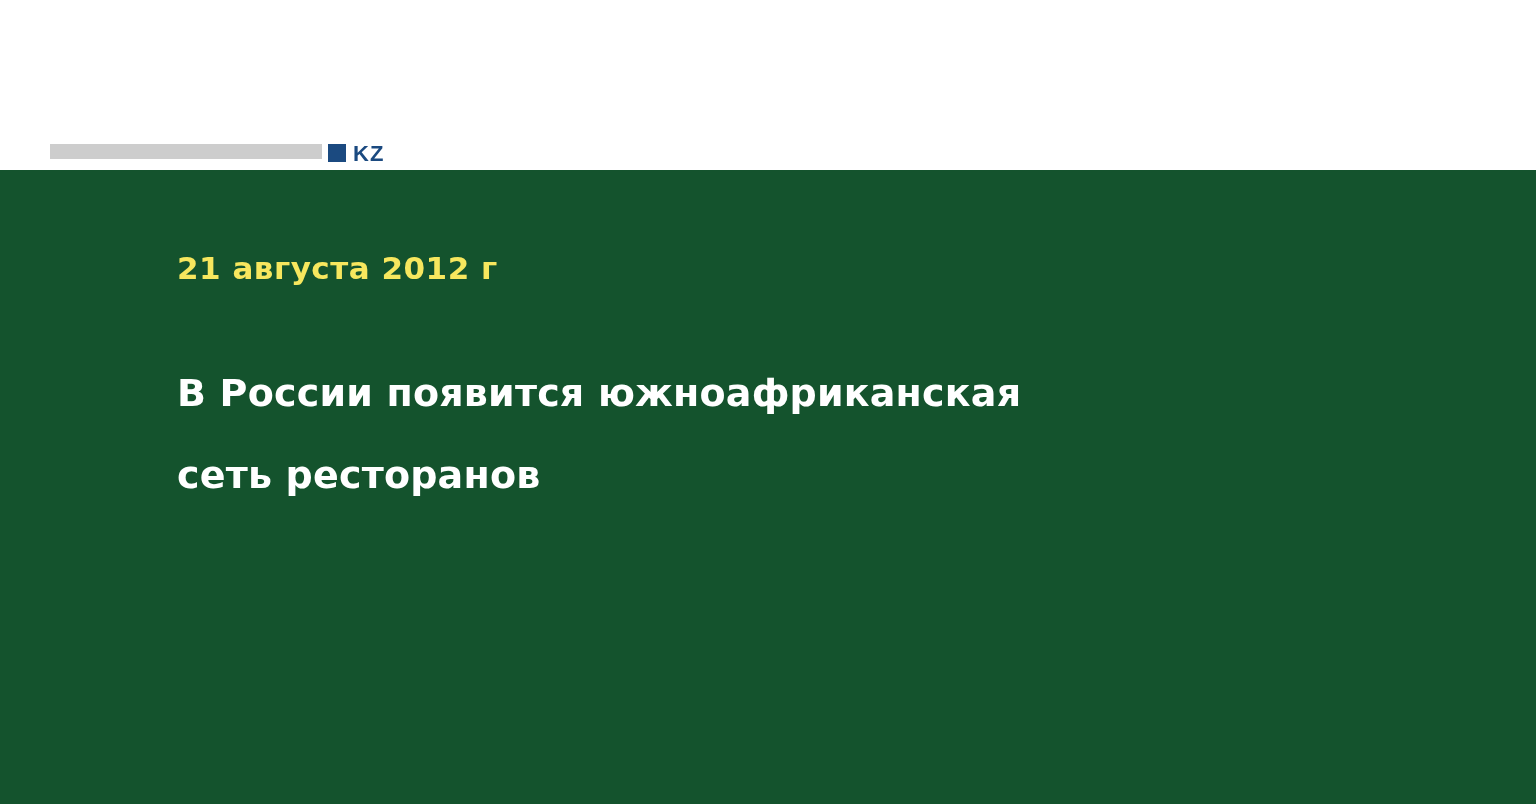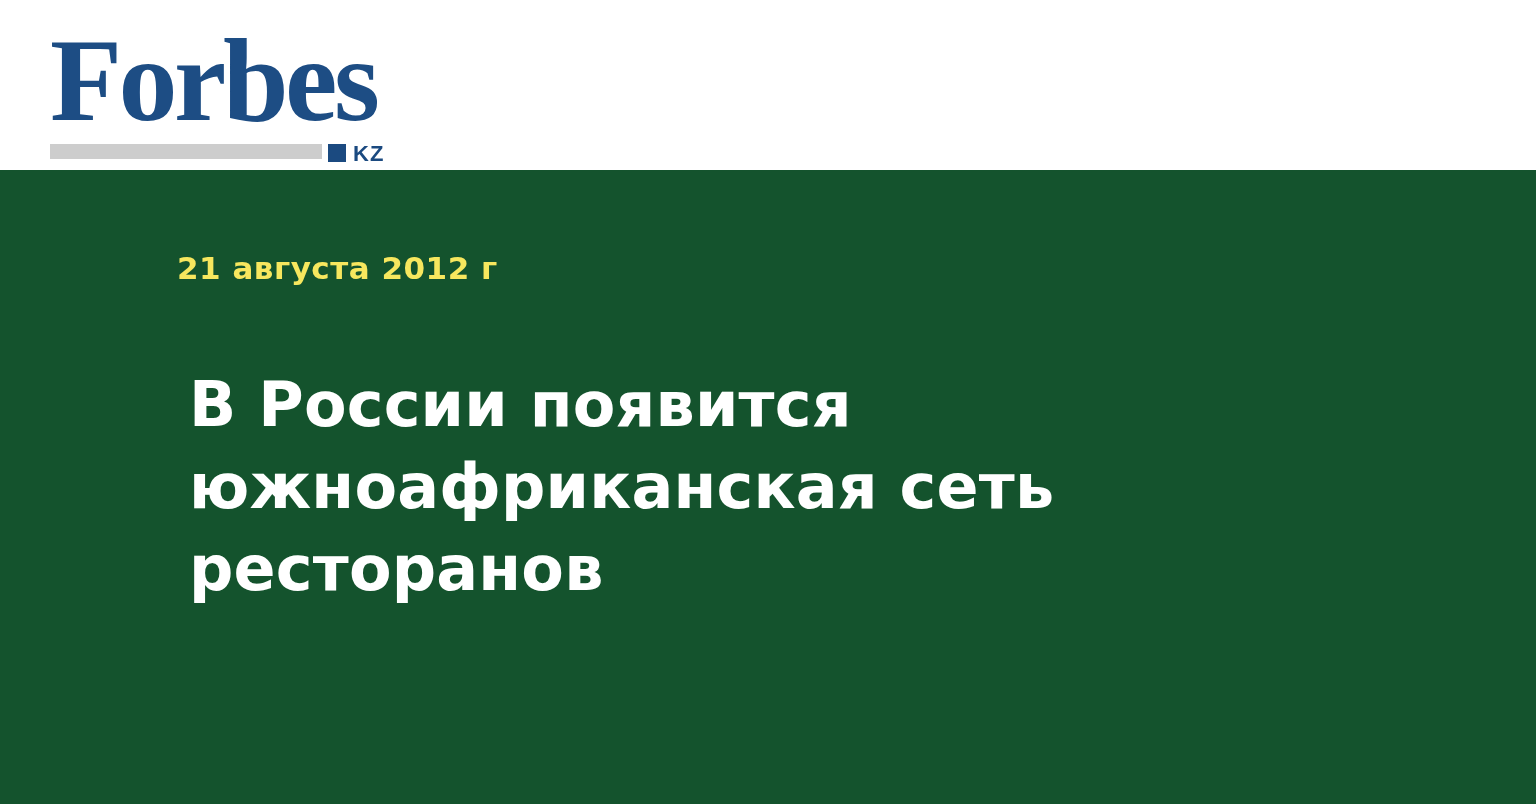--- a/index.html
+++ b/index.html
@@ -113,37 +113,36 @@
     letter-spacing: 0.5px;
     color: #f7e75e;
     white-space: nowrap;
   }
 
   .article-title {
     position: absolute;
     left: 0;
     top: 182px;
     width: 900px;
-    margin: 12px;
+    margin: 0;
     font-family: "DejaVu Sans", "Liberation Sans", sans-serif;
     font-weight: 700;
-    font-size: 62px;
+    font-size: 38px;
     line-height: 82px;
     letter-spacing: 0.2px;
     color: #ffffff;
   }
 </style>
 </head>
 <body>
 
 <div class="page">
 
   <div class="header-band">
     <div class="logo">
-      <div class="logo-wordmark">Forbes</div>
       <div class="logo-rule"></div>
       <div class="logo-square"></div>
       <div class="logo-kz">KZ</div>
     </div>
   </div>
 
   <div class="hero">
     <div class="hero-inner">
       <div class="article-date">21 августа 2012 г</div>
       <h1 class="article-title">В России появится южноафриканская сеть ресторанов</h1>

